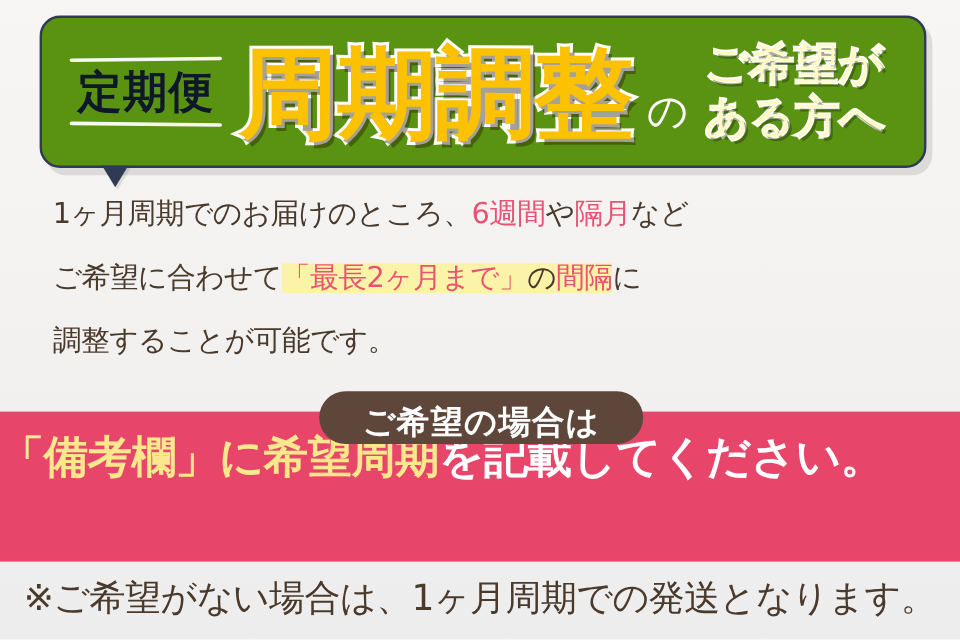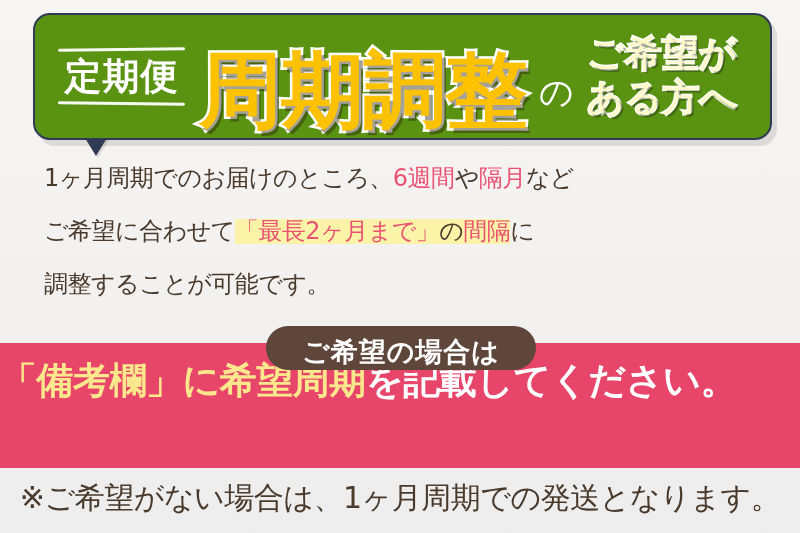--- a/index.html
+++ b/index.html
@@ -39,34 +39,34 @@
     margin-left:23px; display:flex; flex-direction:column;
     align-items:center; justify-content:center; flex:0 0 auto;
   }
   .rule{
     width:127px; height:3px; background:#ffffff; border-radius:3px;
     opacity:.95;
   }
   .rule.top{ margin-bottom:6px; transform:rotate(-0.7deg); }
   .rule.bot{ margin-top:5px; transform:rotate(0.6deg); }
   #teikibin-label{
-    color:#ffffff; font-size:37px; font-weight:700;
+    color:#0f172a; font-size:37px; font-weight:700;
     letter-spacing:1px; line-height:1.06; white-space:nowrap;
   }
 
   
   #main-title{
     margin-left:14px; flex:0 0 auto;
     font-size:83px; font-weight:700; line-height:1;
     color:#fcc200; white-space:nowrap;
     letter-spacing:-1px;
     -webkit-text-stroke:5px #ffffff;
     paint-order:stroke fill;
     text-shadow:4px 5px 0 rgba(40,30,10,0.42);
-    position:relative; top:14px;
+    position:relative; top:2px;
   }
 
   #no-particle{
     margin-left:12px; flex:0 0 auto;
     font-size:34px; color:#ffffff; font-weight:500;
     position:relative; top:16px;
   }
 
   
   #target-audience{

